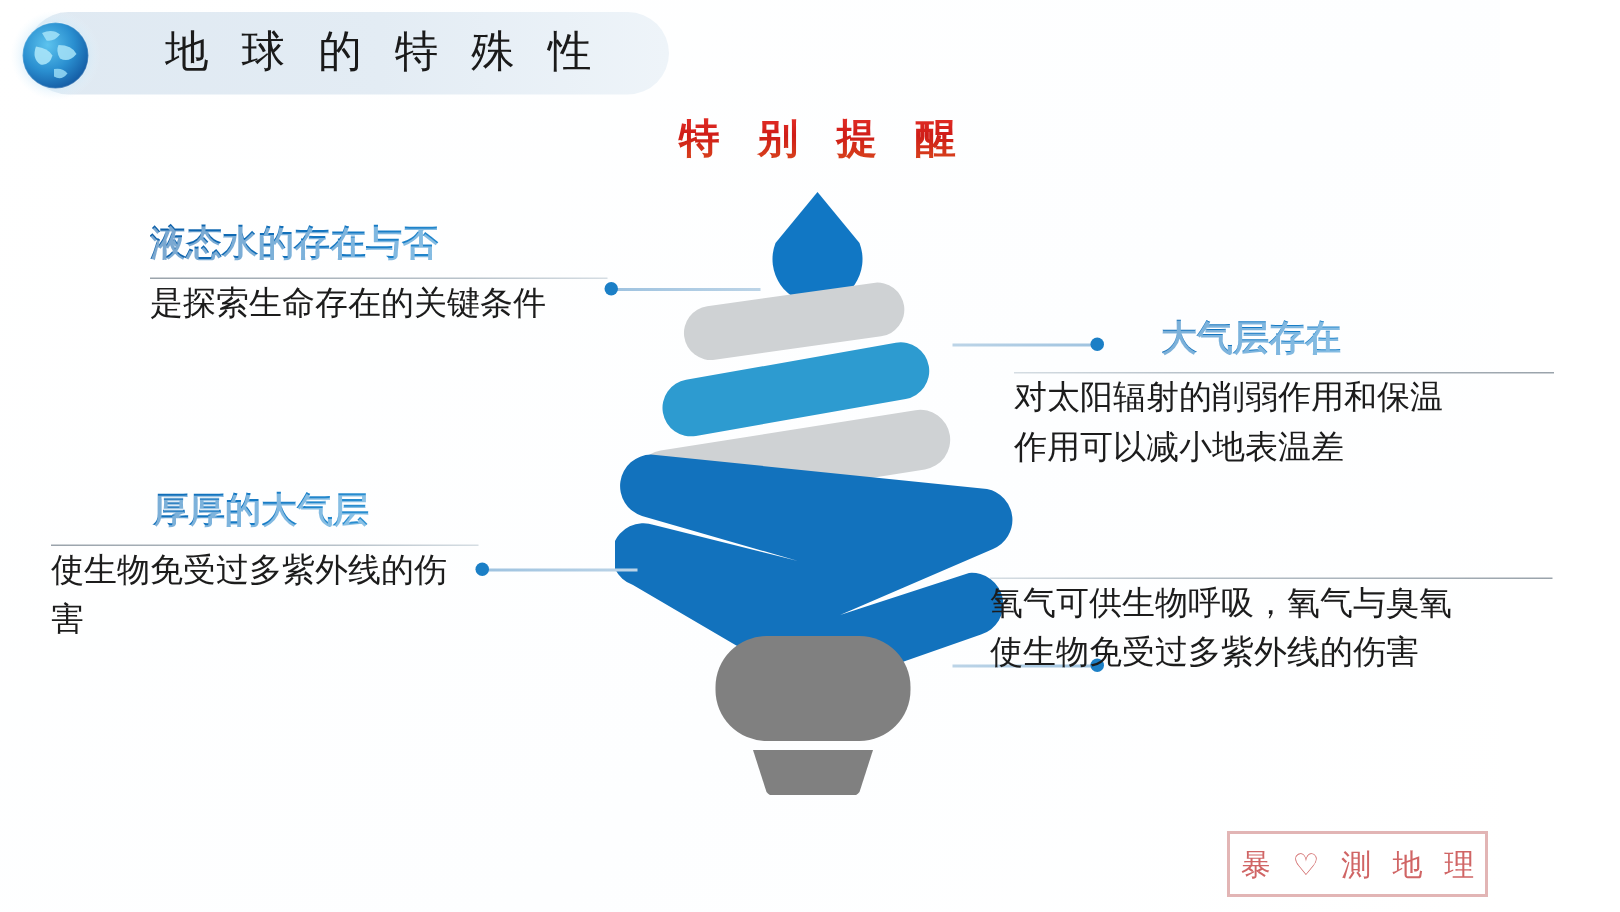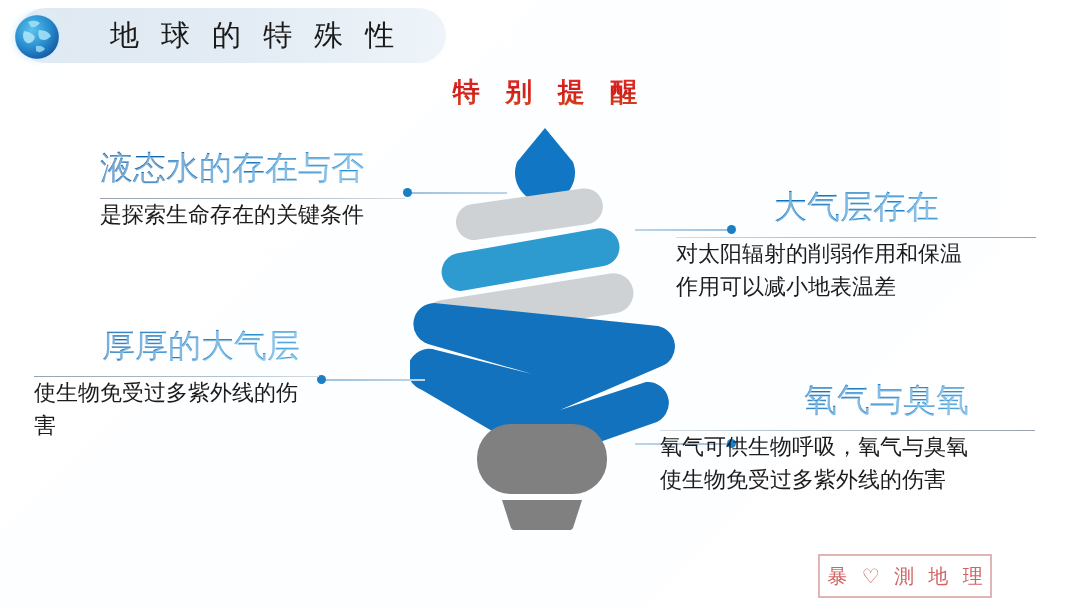--- a/index.html
+++ b/index.html
@@ -79,22 +79,22 @@
     left: 410px;
     top: 110px;
     width: 270px;
     height: 420px;
     z-index: 1;
   }
 
   
   .block { position: absolute; z-index: 5; }
   .block .hd {
-    font-size: 33px;
-    font-weight: normal;
+    font-size: 24px;
+    font-weight: bold;
     white-space: nowrap;
     background: linear-gradient(100deg, #0d5fa8 0%, #1479c4 45%, #3fa3dd 100%);
     -webkit-background-clip: text;
     background-clip: text;
     color: transparent;
     text-shadow: 0 1px 0 rgba(255,255,255,0.45);
   }
   .block .rule {
     height: 1px;
     background: linear-gradient(90deg, #9aa3ab 0%, #b9c3cb 70%, #d5dde3 100%);
@@ -232,30 +232,29 @@
 
   <div class="block left" style="left:34px; top:324px; width:285px;">
     <div class="hd" style="padding-left:68px;">厚厚的大气层</div>
     <div class="rule"></div>
     <div class="body">使生物免受过多紫外线的伤害</div>
   </div>
   <div class="conn" style="left:325px; top:379px; width:100px;"></div>
   <div class="dot" style="left:317px; top:375px;"></div>
 
   <div class="block right" style="left:676px; top:185px; width:360px;">
-    <div class="hd" style="padding-left:98px;">大气层存在</div>
+    <div class="hd" style="padding-left:98px;margin-top:24px;">大气层存在</div>
     <div class="rule"></div>
     <div class="body">对太阳辐射的削弱作用和保温
 作用可以减小地表温差</div>
   </div>
   <div class="conn rtl" style="left:635px; top:229px; width:96px;"></div>
   <div class="dot" style="left:727px; top:225px;"></div>
 
   <div class="block right" style="left:660px; top:378px; width:375px;">
-    <div class="hd" style="padding-left:144px;">氧气与臭氧</div>
     <div class="rule"></div>
     <div class="body">氧气可供生物呼吸，氧气与臭氧
 使生物免受过多紫外线的伤害</div>
   </div>
   <div class="conn rtl" style="left:635px; top:443px; width:96px;"></div>
   <div class="dot" style="left:727px; top:439px;"></div>
 
   <div class="watermark">
     <span>暴</span>
     <span>♡</span>

